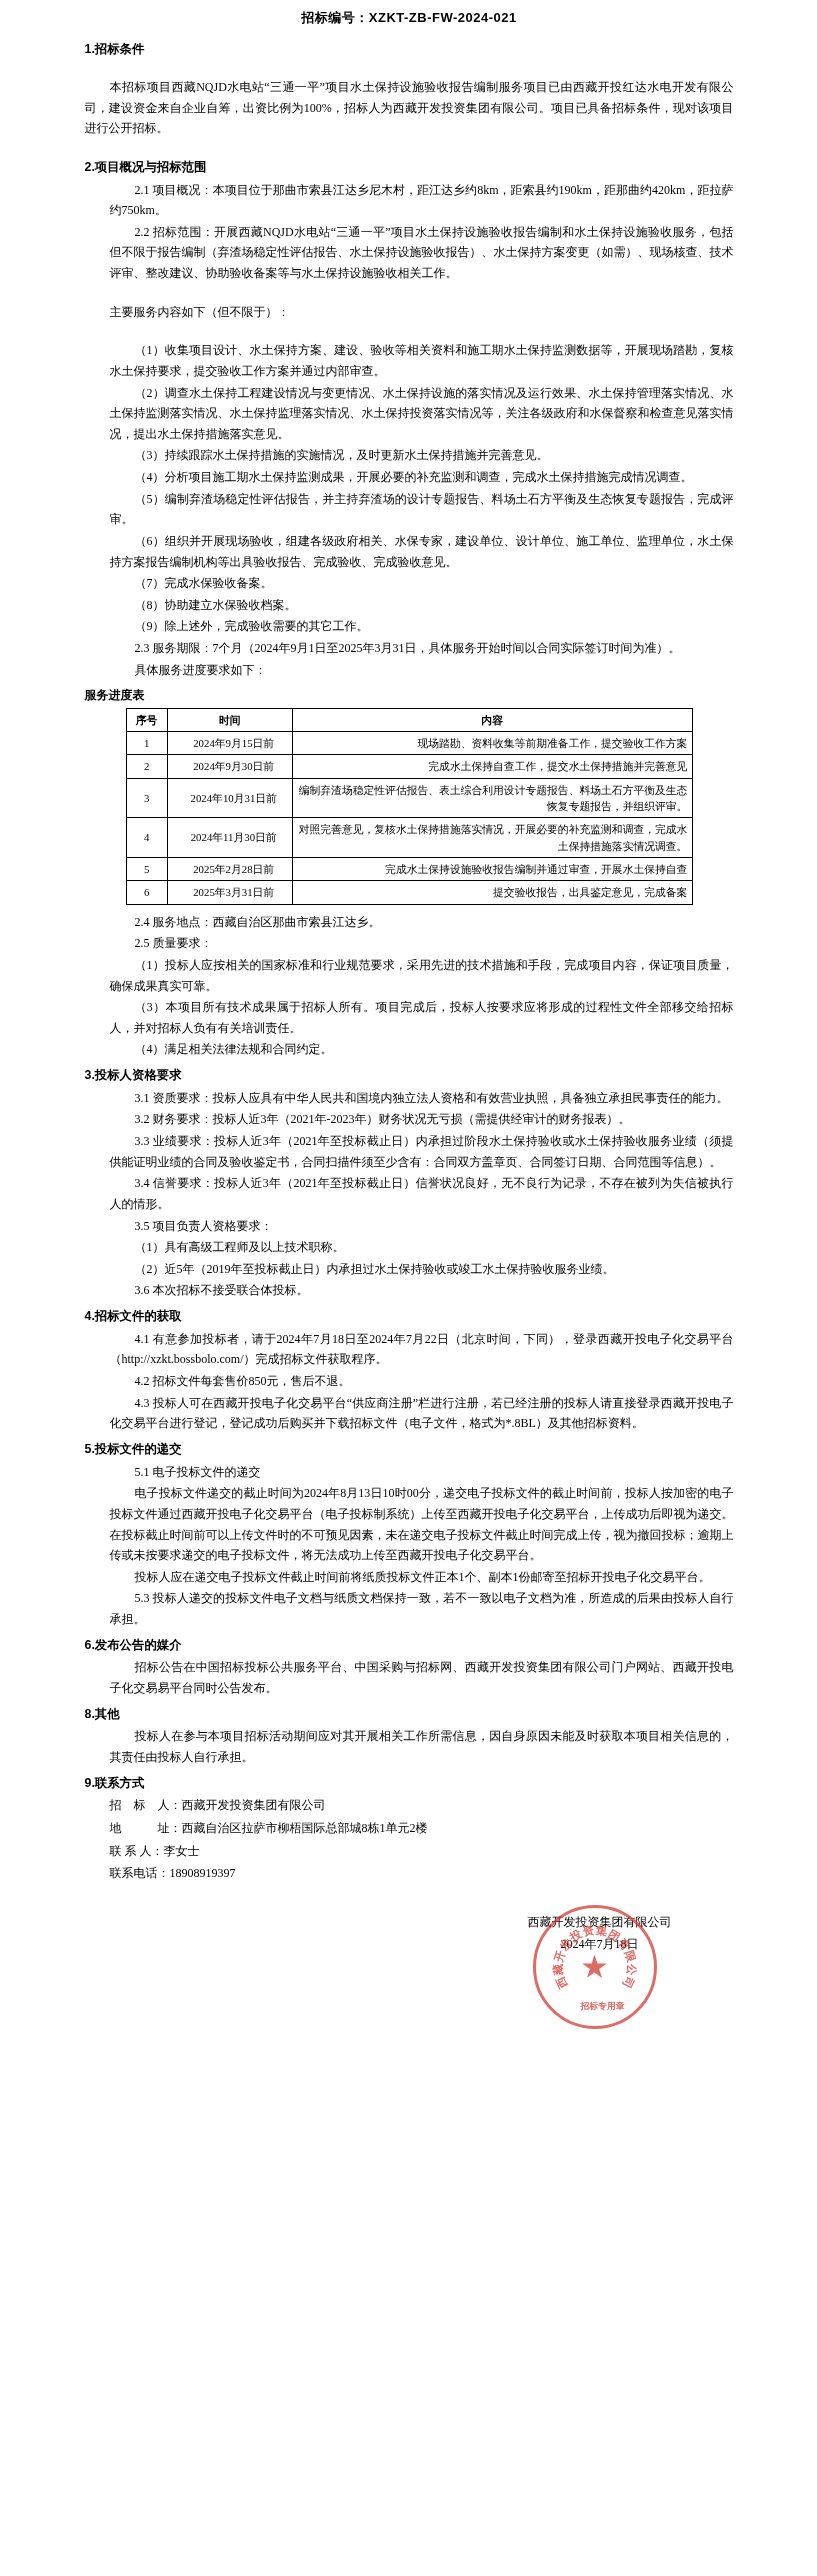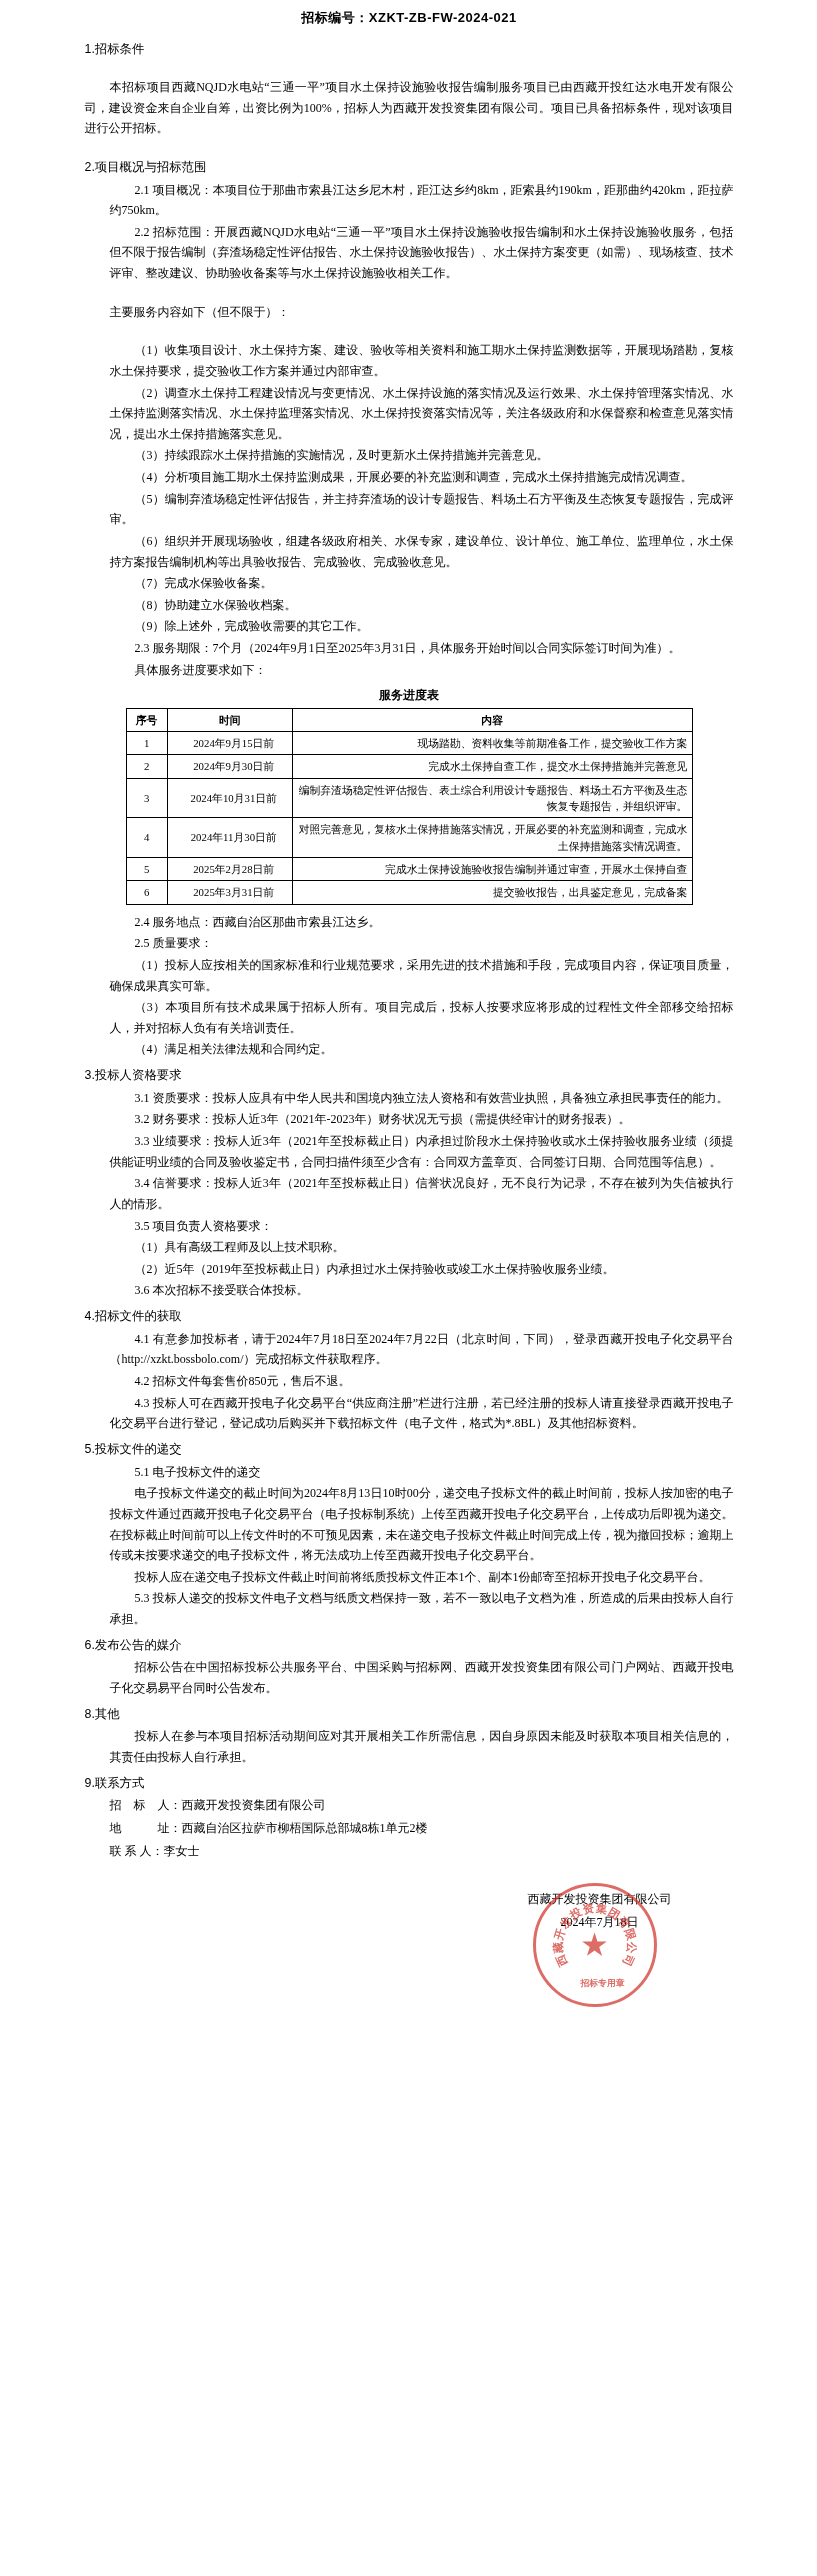--- a/index.html
+++ b/index.html
@@ -30,21 +30,21 @@
   .bid-no {
     text-align: center;
     font-size: 13px;
     font-weight: bold;
     letter-spacing: 0.5px;
     margin-bottom: 11.3px;
     font-family: "Liberation Sans", "DejaVu Sans", sans-serif;
   }
   .sec-title {
     font-size: 12.4px;
-    font-weight: normal;
+    font-weight: bold;
     margin: 5.2px 0 2.1px 0;
     line-height: 1.65;
     font-family: "Liberation Sans", "DejaVu Sans", sans-serif;
   }
   p.body {
     font-size: 12px;
     line-height: 1.72;
     margin: 18px 0;
     text-align: justify;
     text-justify: inter-ideograph;
@@ -52,21 +52,21 @@
   .ind1 { text-indent: 25px; }
   .lvl3 {
     font-size: 12px;
     line-height: 1.72;
     margin: 1px 0;
     padding-left: 25px;
     text-indent: 25px;
     text-align: justify;
   }
   .tbl-title {
-    text-align: center;
+    text-align: left;
     font-weight: bold;
     font-size: 12px;
     margin: 7.2px 0 3.1px 0;
     font-family: "Liberation Sans", "DejaVu Sans", sans-serif;
   }
   table.sched {
     border-collapse: collapse;
     width: 567px;
     margin: 0 auto 7.2px auto;
     font-size: 10.8px;
@@ -256,20 +256,21 @@
     <div class="sec-title">6.发布公告的媒介</div>
     <p class="lvl3">招标公告在中国招标投标公共服务平台、中国采购与招标网、西藏开发投资集团有限公司门户网站、西藏开投电子化交易易平台同时公告发布。</p>
 
     <div class="sec-title">8.其他</div>
     <p class="lvl3">投标人在参与本项目招标活动期间应对其开展相关工作所需信息，因自身原因未能及时获取本项目相关信息的，其责任由投标人自行承担。</p>
 
     <div class="sec-title">9.联系方式</div>
     <p class="contact-line"><span>招　标　人：</span><span>西藏开发投资集团有限公司</span></p>
     <p class="contact-line"><span>地　　　址：</span><span>西藏自治区拉萨市柳梧国际总部城8栋1单元2楼</span></p>
     <p class="contact-line"><span>联 系 人：</span><span>李女士</span></p>
+    <p class="contact-line"><span>联系电话：</span><span>18908919397</span></p>
 
     <div class="spacer-sm"></div>
 
     <div class="stamp-area">
       <div class="sign-block">
         <div>西藏开发投资集团有限公司</div>
         <div>2024年7月18日</div>
       </div>
       <div class="seal">
         <div class="star">★</div>

